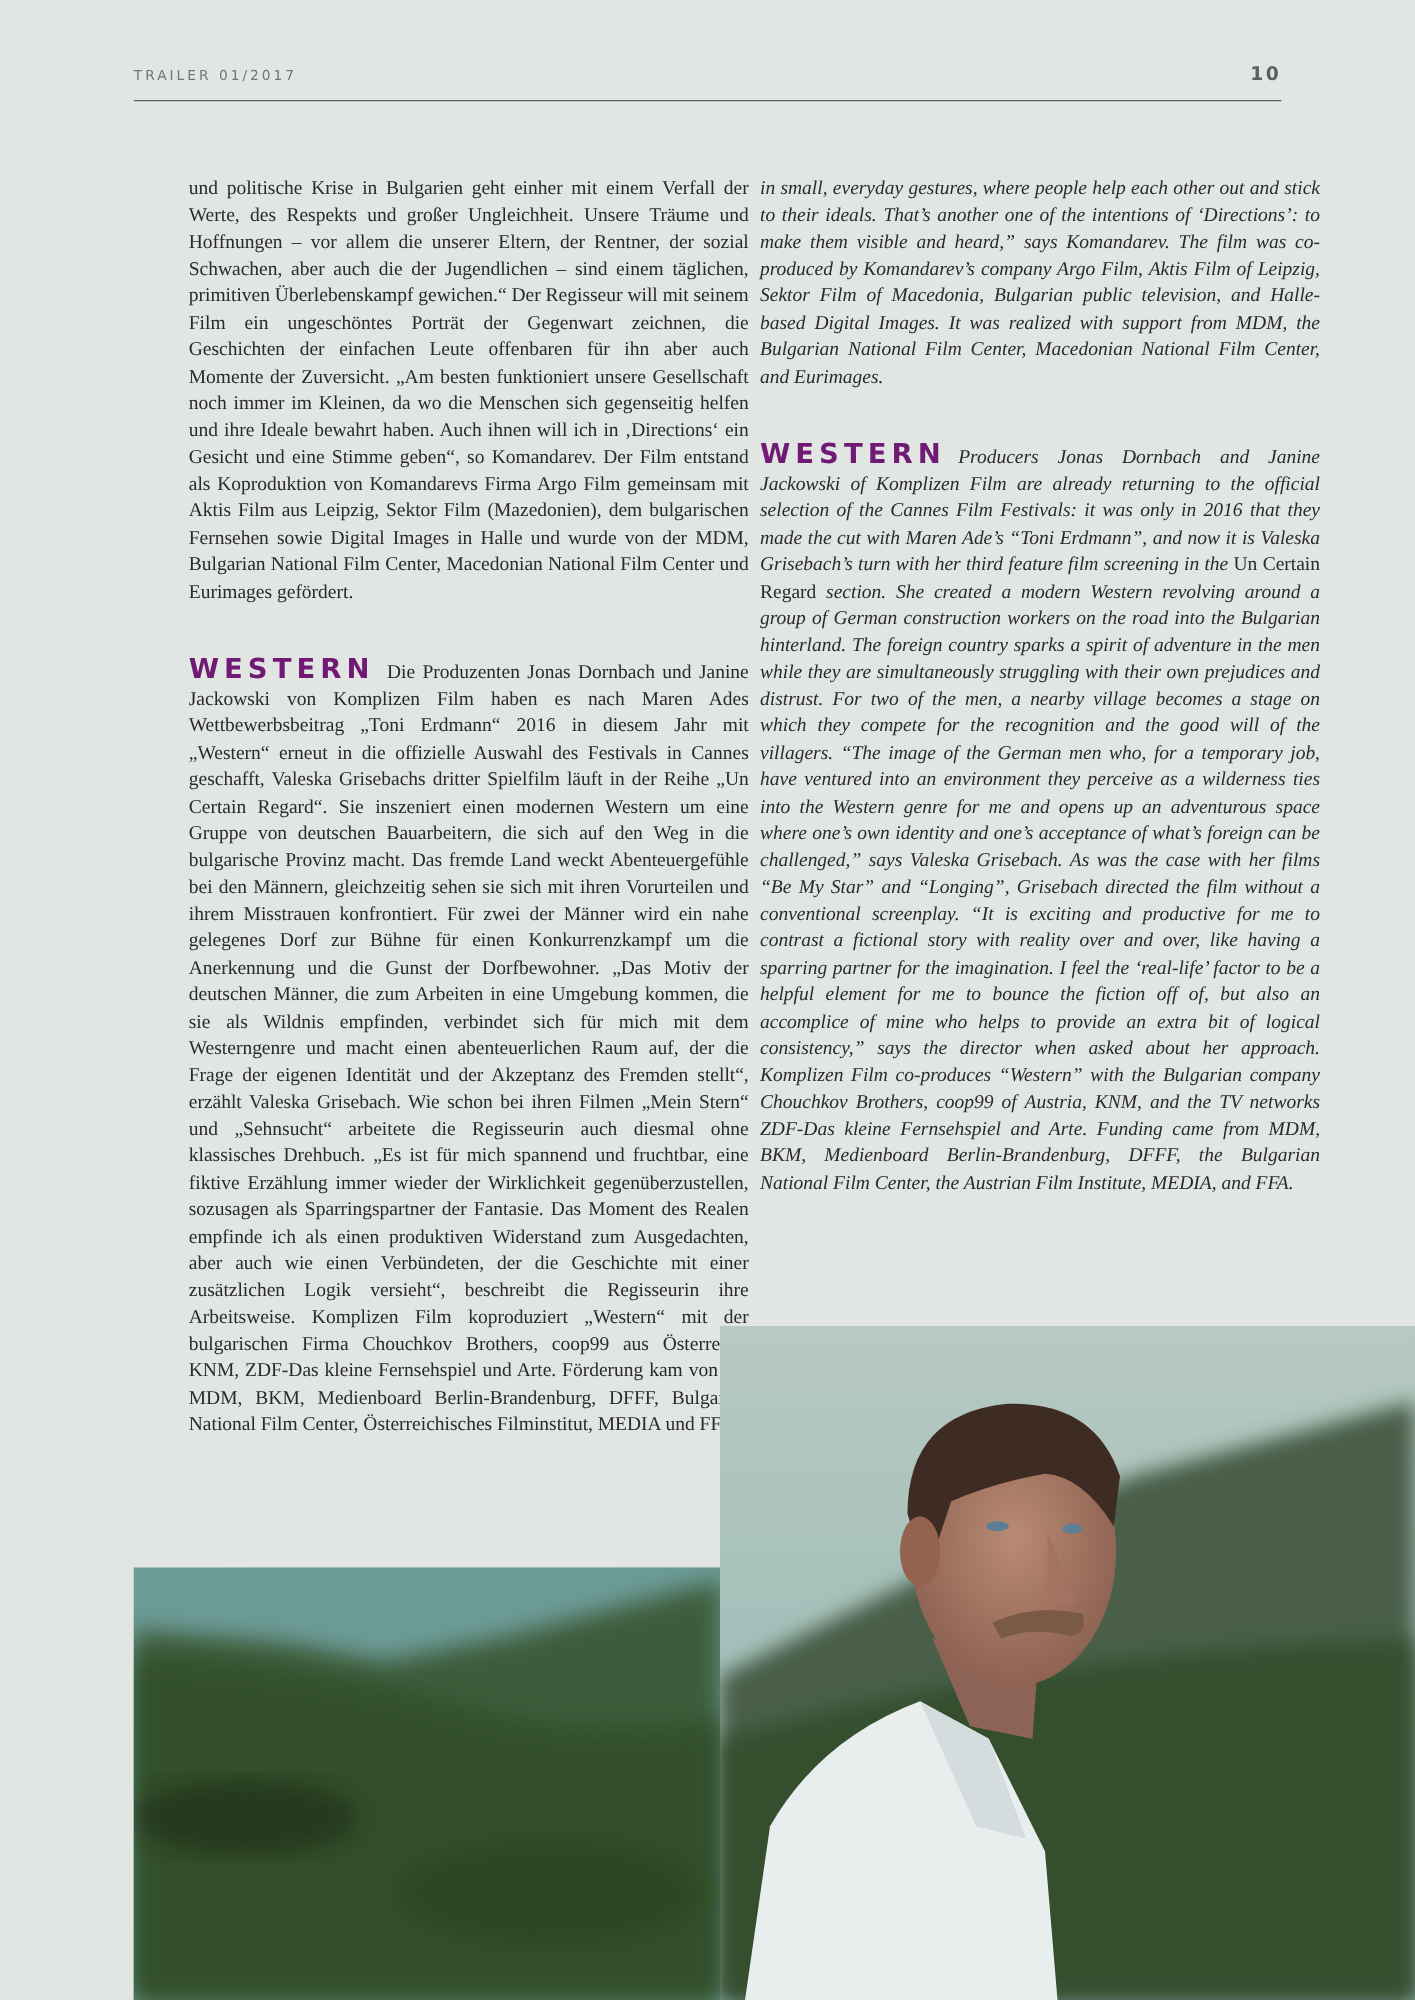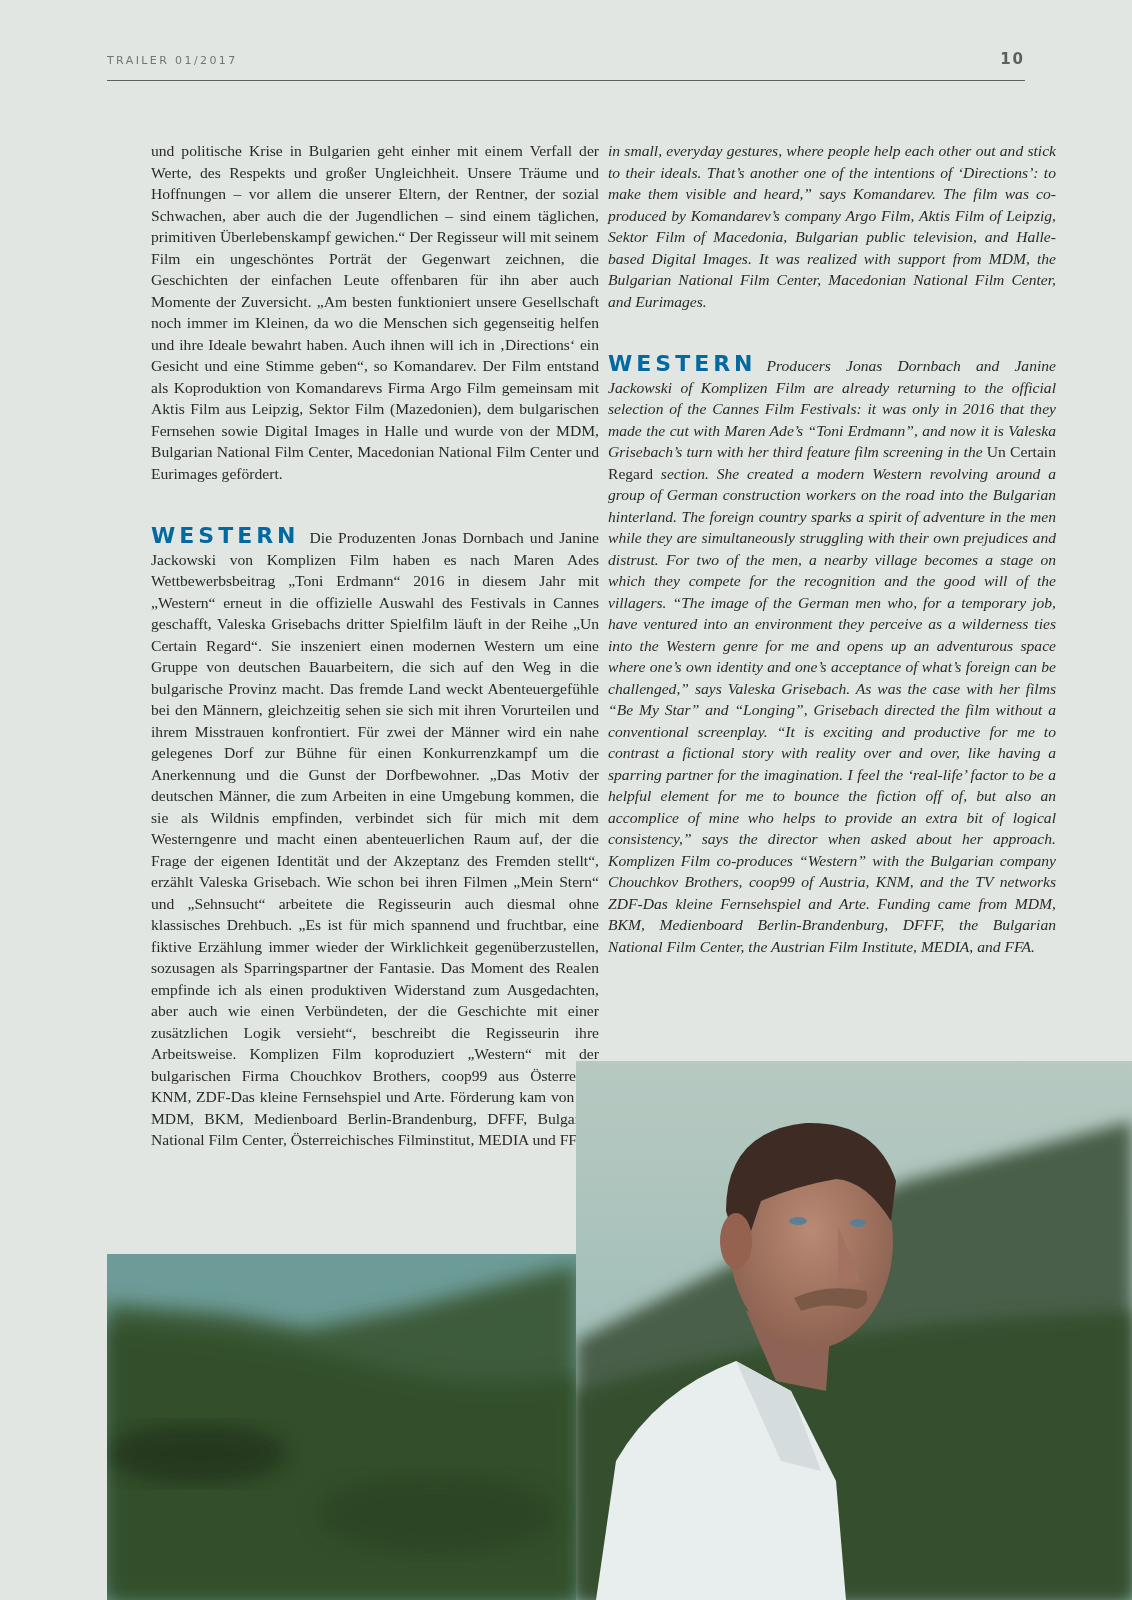--- a/index.html
+++ b/index.html
@@ -27,21 +27,21 @@
     position: absolute; width: 448px;
     font-size: 15.6px; line-height: 21.5px;
     text-align: justify; hyphens: auto; margin-left: 44px;
   }
   .col p { margin: 0; }
   .col-left { left: 107px; top: 140px; }
   .col-right { left: 564px; top: 140px; font-style: italic; }
   .section { margin-top: 21px !important; }
   .kicker {
     font-family: "DejaVu Sans", sans-serif; font-style: normal; font-weight: bold;
-    color: #0369a1; font-size: 22px; letter-spacing: 4px; margin-right: 10px;
+    color: #701a75; font-size: 22px; letter-spacing: 4px; margin-right: 10px;
     line-height: 20px;
   }
   .upright { font-style: normal; }
   .spacer { height: 21px; }
 
   .photo-wrap {
     position: absolute; left: 0; top: 0; width: 1132px; height: 1600px;
     pointer-events: none;
   }
   .photo {

